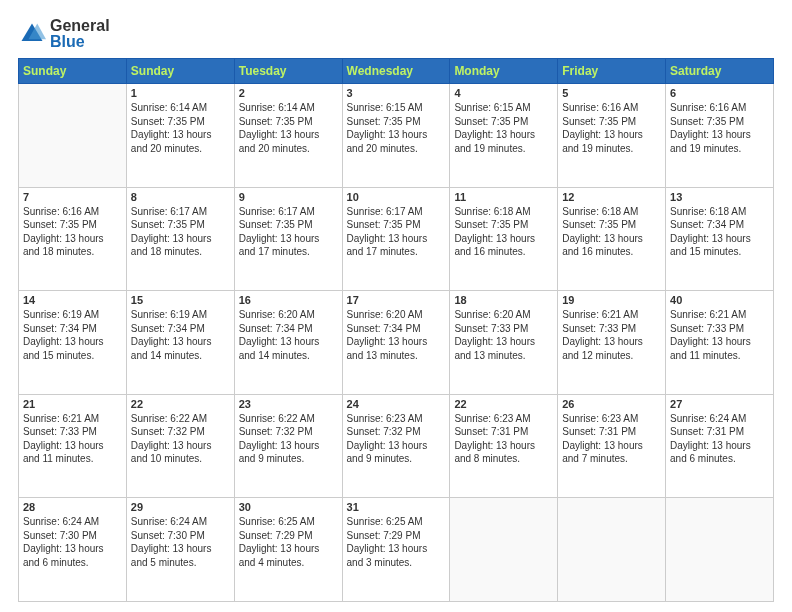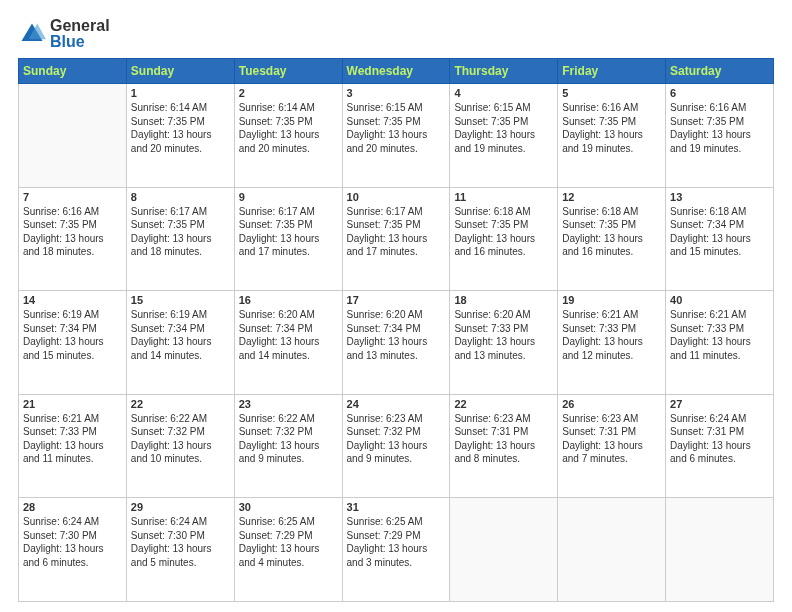--- a/index.html
+++ b/index.html
@@ -117,21 +117,21 @@
     </div>
   </div>
 
   <table class="calendar">
     <thead>
       <tr>
         <th>Sunday</th>
         <th>Sunday</th>
         <th>Tuesday</th>
         <th>Wednesday</th>
-        <th>Thursday</th>
+        <th>Monday</th>
         <th>Friday</th>
         <th>Saturday</th>
       </tr>
     </thead>
     <tbody id="calendar-body">
     <tr>
           <td class="empty-cell"></td>
           <td>
             <span class="day-number">1</span>
             <div class="day-info">Sunrise: 6:14 AM<br>Sunset: 7:35 PM<br>Daylight: 13 hours<br>and 20 minutes.</div>

